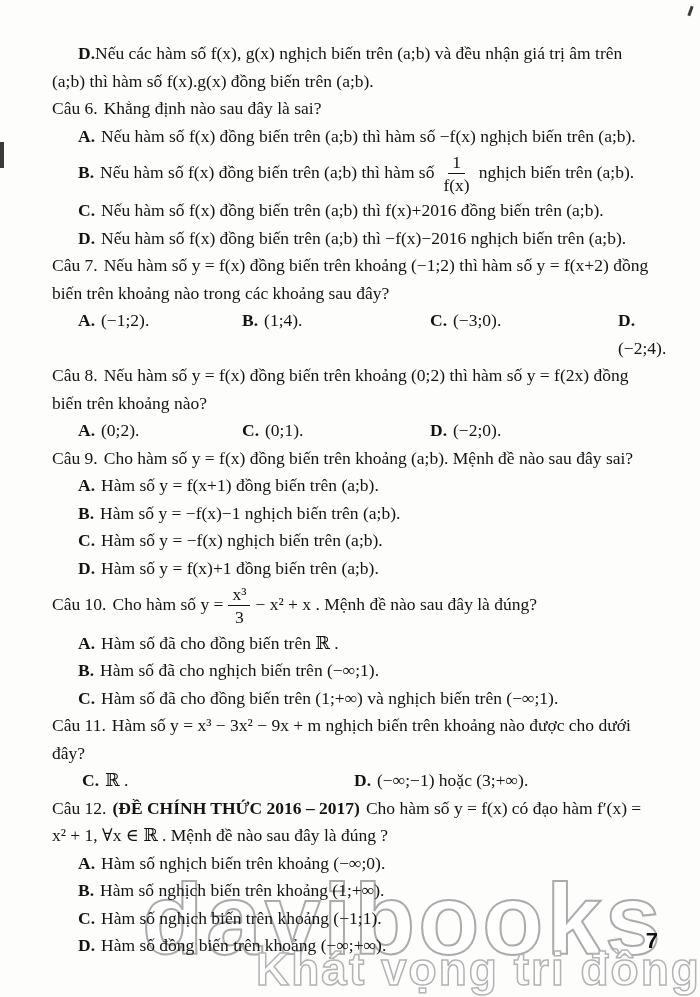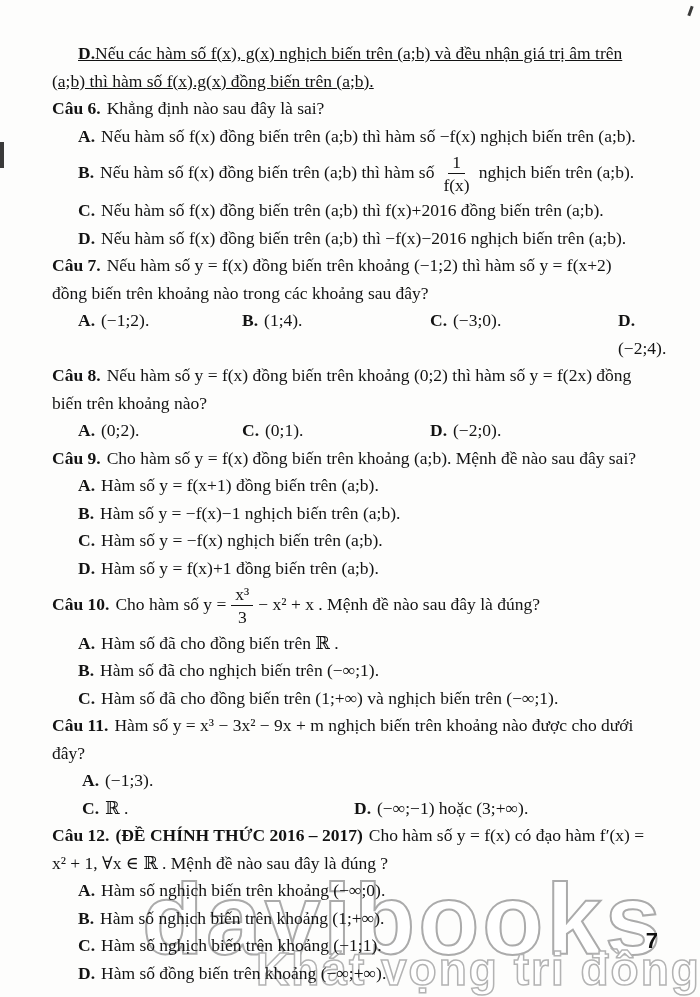--- a/index.html
+++ b/index.html
@@ -4,23 +4,23 @@
 <style>
   html,body{margin:0;padding:0;background:#e8e8e8;}
   .page{
     position:relative;width:700px;height:997px;background:#fefefdff;
     background:#fdfdfc;overflow:hidden;
     font-family:"Liberation Serif","DejaVu Serif",serif;
     font-size:17.5px;color:#131313;
   }
   .content{position:absolute;left:52px;top:40px;width:598px;z-index:2;line-height:27.5px;}
   p{margin:0;}
-  .hang{text-indent:26px;text-decoration:underline;}
+  .hang{text-indent:26px;}
   b,.bold{font-weight:700;}
-  .ql{font-weight:700;margin-right:6px;}
+  .ql{font-weight:400;margin-right:6px;}
   .note{font-weight:700;margin-right:6px;}
   .opt{padding-left:26px;}
   .opt .ol{font-weight:700;margin-right:6px;}
   .optrow4{display:grid;grid-template-columns:128px 152px 152px 1fr;padding-left:26px;gap:36px;}
   .optrow2{display:grid;grid-template-columns:272px 1fr;padding-left:30px;}
   .cell b{margin-right:6px;}
   .frac{
     display:inline-flex;flex-direction:column;align-items:center;
     vertical-align:middle;line-height:1.15;margin:2px 5px;text-align:center;
   }
@@ -85,21 +85,20 @@
     <p><b class="ql">Câu 10.</b><span>Cho hàm số y =</span><span class="frac">
           <span class="num">x³</span>
           <span class="den">3</span>
         </span><span>− x² + x . Mệnh đề nào sau đây là đúng?</span></p>
     <p class="opt"><b class="ol">A.</b><span>Hàm số đã cho đồng biến trên ℝ .</span></p>
     <p class="opt"><b class="ol">B.</b><span>Hàm số đã cho nghịch biến trên (−∞;1).</span></p>
     <p class="opt"><b class="ol">C.</b><span>Hàm số đã cho đồng biến trên (1;+∞) và nghịch biến trên (−∞;1).</span></p>
 
     <p><b class="ql">Câu 11.</b><span>Hàm số y = x³ − 3x² − 9x + m nghịch biến trên khoảng nào được cho dưới đây?</span></p>
     <div class="optrow2">
-      <span class="cell"><b>A.</b><span>(−1;3).</span></span>
     </div>
     <div class="optrow2">
       <span class="cell"><b>C.</b><span>ℝ .</span></span>
       <span class="cell"><b>D.</b><span>(−∞;−1) hoặc (3;+∞).</span></span>
     </div>
 
     <p><b class="ql">Câu 12.</b><b class="note">(ĐỀ CHÍNH THỨC 2016 – 2017)</b><span>Cho hàm số y = f(x) có đạo hàm f′(x) = x² + 1, ∀x ∈ ℝ . Mệnh đề nào sau đây là đúng ?</span></p>
     <p class="opt"><b class="ol">A.</b><span>Hàm số nghịch biến trên khoảng (−∞;0).</span></p>
     <p class="opt"><b class="ol">B.</b><span>Hàm số nghịch biến trên khoảng (1;+∞).</span></p>
     <p class="opt"><b class="ol">C.</b><span>Hàm số nghịch biến trên khoảng (−1;1).</span></p>

